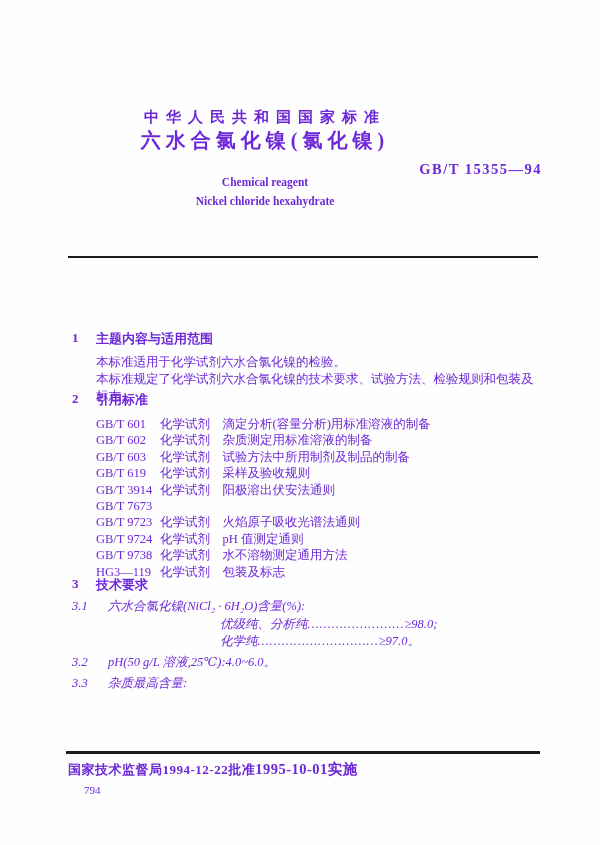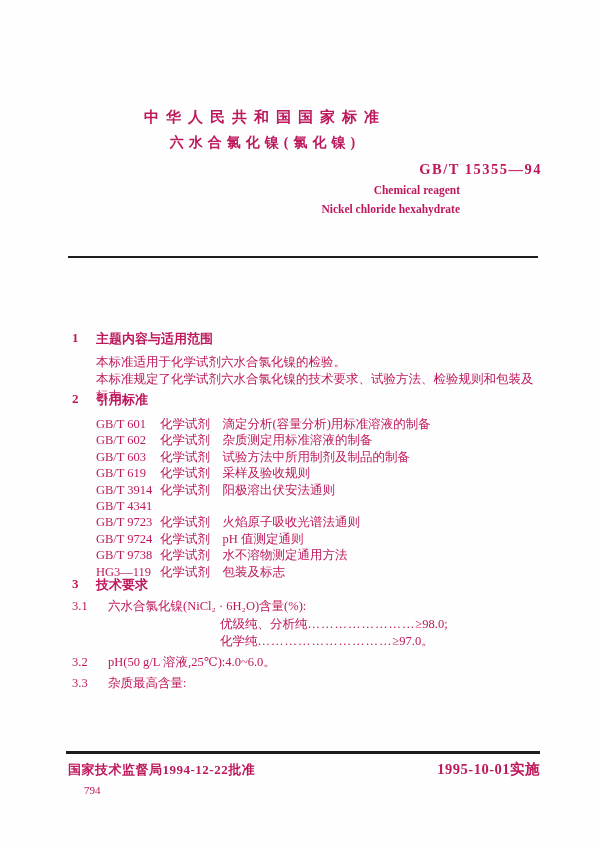--- a/index.html
+++ b/index.html
@@ -1,46 +1,45 @@
 <!DOCTYPE html>
 <html><head>
 <meta charset="utf-8">
 <style>
   * { margin:0; padding:0; box-sizing:border-box; }
   html,body { background:#ffffff; }
   .page {
     position:relative;
     width:600px; height:845px;
     background:#fefefe;
-    color:#be185d;
+    color:#6d28d9;
     font-family:"Liberation Serif","DejaVu Serif",serif;
     overflow:hidden;
   }
   
   .header {
     position:absolute; left:70px; top:108px; width:390px;
     text-align:center;
   }
   .std-label {
     font-size:15px; font-weight:bold; letter-spacing:7px;
     white-space:nowrap;
   }
   .title-cn {
     margin-top:16px;
     font-size:20px; font-weight:bold; letter-spacing:30px;
     white-space:nowrap;
   }
   .subtitle-cn {
-    margin-top:7px;
-    font-size:14px; font-weight:bold; letter-spacing:5px;
+    font-size:20px; font-weight:bold; letter-spacing:5px;
     white-space:nowrap;
   }
   .title-en {
-    margin-top:29px;
-    font-size:11.5px; font-weight:bold; line-height:19px;text-align:right;
+    margin-top:19px;
+    font-size:11.5px; font-weight:bold; line-height:19px;
   }
   .std-code {
     position:absolute; top:161px; right:58px;
     font-size:14.5px; font-weight:bold; letter-spacing:1.5px;
     white-space:nowrap;
   }
   
   .rule-top {
     position:absolute; left:68px; top:256px; width:470px; height:2px;
     background:#1c1c1c;
@@ -60,29 +59,29 @@
   #sec2 { top:391px; }
   #sec3 { top:576px; }
   .sec-head { display:flex; font-size:13px; font-weight:bold; }
   .sec-head .sec-num { width:24px; flex-shrink:0; }
   .sec-body { margin-left:24px; margin-top:6px; font-size:12.5px; line-height:17px; }
   .ref-list { margin-left:24px; margin-top:7px; font-size:12.5px; }
   .ref-row { display:flex; line-height:16.4px; white-space:nowrap; }
   .ref-code { width:64px; flex-shrink:0; }
   .req-item { display:flex; font-size:12.5px; line-height:17.5px; margin-top:4px; white-space:nowrap; }
   .req-item .req-num { width:36px; flex-shrink:0; }
-  #sec3 .sec-body { margin-left:0; margin-top:4px; }
+  #sec3 .sec-body { margin-left:0; margin-top:4px;font-style:italic; }
   .grade-row {
     margin-left:148px; font-size:12.5px; line-height:17px; white-space:nowrap;
   }
   .grade-dots { letter-spacing:1px; }
   
   .footer {
     position:absolute; left:68px; top:760px; width:472px;
-    display:flex; justify-content:space-between; align-items:baseline;
+    display:flex; align-items:baseline;
   }
   .footer-approve { font-size:13px; font-weight:bold; letter-spacing:0.5px; }
   .footer-impl { font-size:14.5px; font-weight:bold; letter-spacing:0.5px; }
   .page-num {
     position:absolute; left:84px; top:784px; font-size:11px;
   }
 </style>
 </head>
 <body>
 
@@ -132,21 +131,21 @@
       </div>
       <div class="ref-row">
         <span class="ref-code">GB/T 619</span>
         <span>化学试剂　采样及验收规则</span>
       </div>
       <div class="ref-row">
         <span class="ref-code">GB/T 3914</span>
         <span>化学试剂　阳极溶出伏安法通则</span>
       </div>
       <div class="ref-row">
-        <span class="ref-code">GB/T 4341</span>
+        <span class="ref-code">GB/T 7673</span>
       </div>
       <div class="ref-row">
         <span class="ref-code">GB/T 9723</span>
         <span>化学试剂　火焰原子吸收光谱法通则</span>
       </div>
       <div class="ref-row">
         <span class="ref-code">GB/T 9724</span>
         <span>化学试剂　pH 值测定通则</span>
       </div>
       <div class="ref-row">

